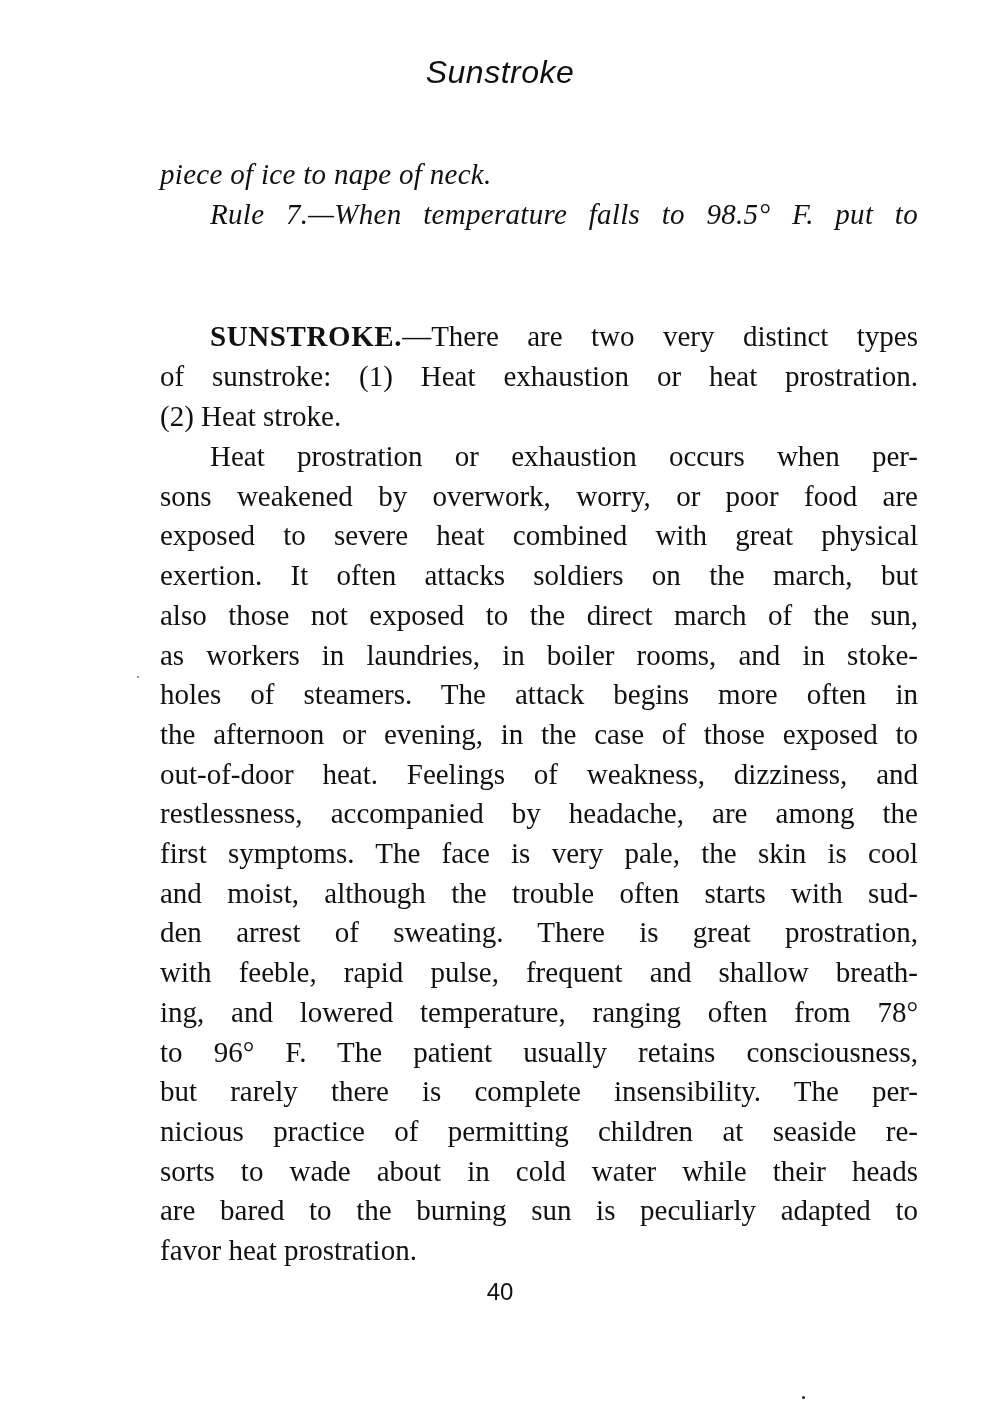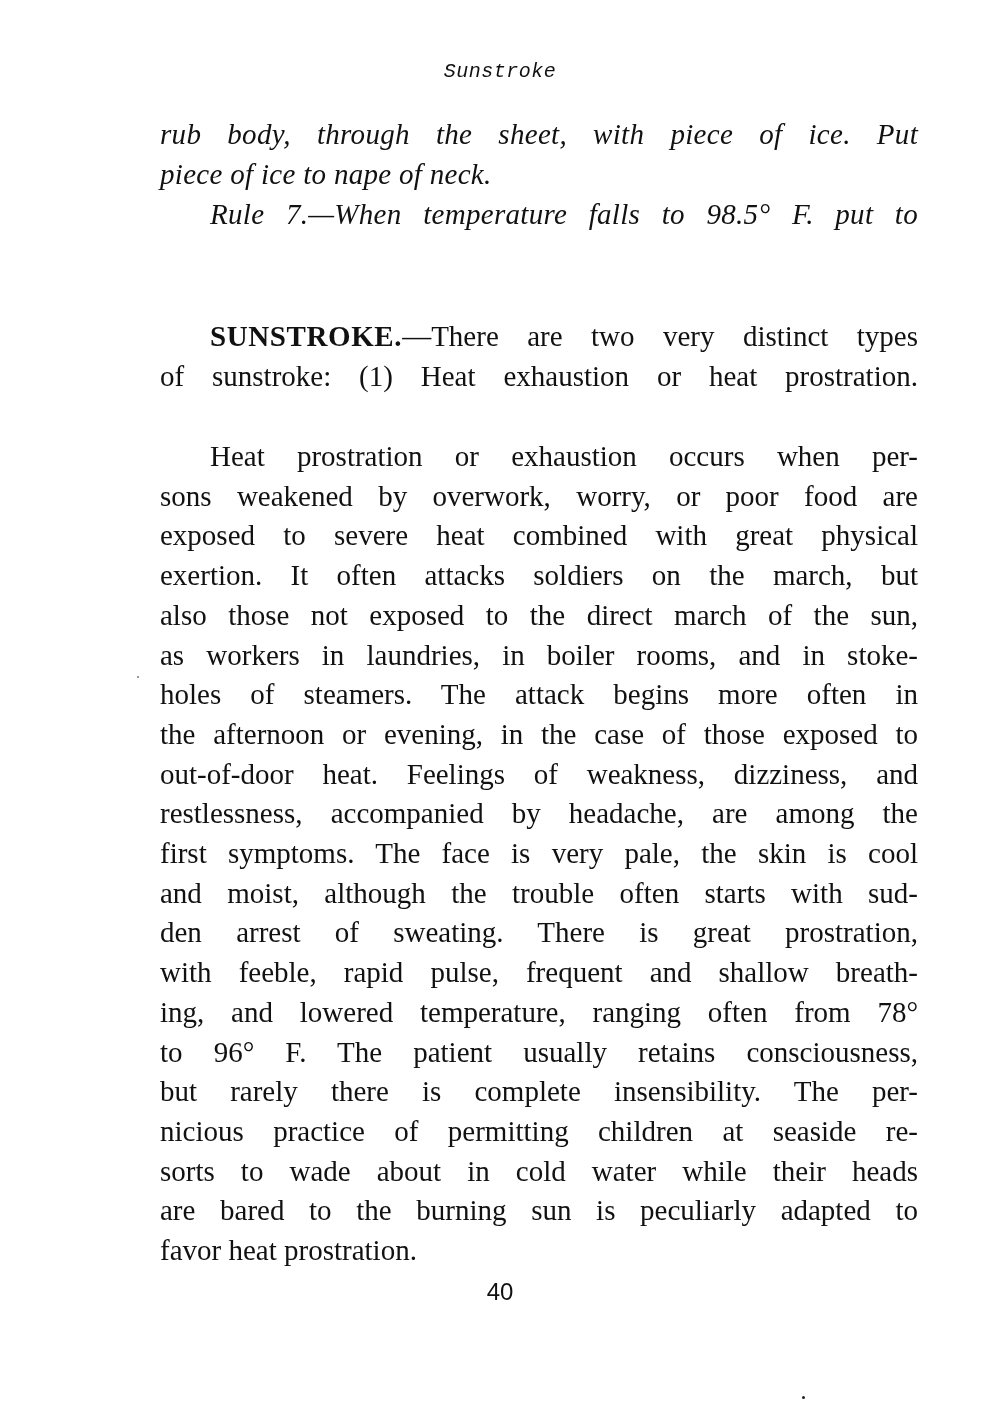--- a/index.html
+++ b/index.html
@@ -1,21 +1,21 @@
 <!DOCTYPE html>
 <html><head>
   <meta charset="utf-8">
   <style>
     html, body { margin: 0; padding: 0; background: #ffffff; }
     body { width: 1000px; height: 1426px; position: relative; overflow: hidden; color: #111; }
     .page { position: absolute; left: 0; top: 0; width: 1000px; height: 1426px; background: #fff; }
     .running-head {
       position: absolute; left: 0; width: 1000px; top: 52px; text-align: center;
-      font-family: Liberation Mono, monospace; font-style: italic;
-      font-size: 20px; line-height: 40px; letter-spacing: 0.5px;
+      font-family: Liberation Sans, sans-serif; font-style: italic;
+      font-size: 32px; line-height: 40px; letter-spacing: 0.5px;
     }
     .line {
       position: absolute; left: 160px; width: 758px; height: 40px;
       font-family: "Liberation Serif", "DejaVu Serif", serif;
       font-size: 29px; line-height: 40px; white-space: nowrap;
       text-align: justify; text-align-last: justify;
     }
     .line.last { text-align-last: left; }
     .line.indent { left: 210px; width: 708px; }
     .line.ital { font-style: italic; letter-spacing: 0.3px; }
@@ -26,27 +26,27 @@
     }
     .speck { position: absolute; left: 802px; top: 1396px; width: 3px; height: 3px; background: #222; border-radius: 50%; }
     .margin-speck { position: absolute; left: 137px; top: 676px; width: 2px; height: 2px; background: #999; }
   </style>
 </head>
 <body>
 
 <div class="page">
   <div class="running-head">Sunstroke</div>
 
-  <div class="line ital" style="top:114px">rub body, through the sheet, with piece of ice.  Put</div>
   <div class="line ital last" style="top:154px">piece of ice to nape of neck.</div>
 
   <div class="line ital indent" style="top:194px">Rule 7.—When temperature falls to 98.5° F. put to</div>
 
   <div class="line indent" style="top:316px"><span class="bold">SUNSTROKE.</span><span>—There are two very distinct types</span></div>
   <div class="line" style="top:356px">of sunstroke: (1) Heat exhaustion or heat prostration.</div>
+  <div class="line last" style="top:396px">(2)  Heat stroke.</div>
 
   <div id="para">
       <div class="line indent" style="top: 436px;">Heat prostration or exhaustion occurs when per-</div>
       <div class="line" style="top: 475.7px;">sons weakened by overwork, worry, or poor food are</div>
       <div class="line" style="top: 515.4px;">exposed to severe heat combined with great physical</div>
       <div class="line" style="top: 555.1px;">exertion.  It often attacks soldiers on the march, but</div>
       <div class="line" style="top: 594.8px;">also those not exposed to the direct march of the sun,</div>
       <div class="line" style="top: 634.5px;">as workers in laundries, in boiler rooms, and in stoke-</div>
       <div class="line" style="top: 674.2px;">holes of steamers.  The attack begins more often in</div>
       <div class="line" style="top: 713.9px;">the afternoon or evening, in the case of those exposed to</div>

